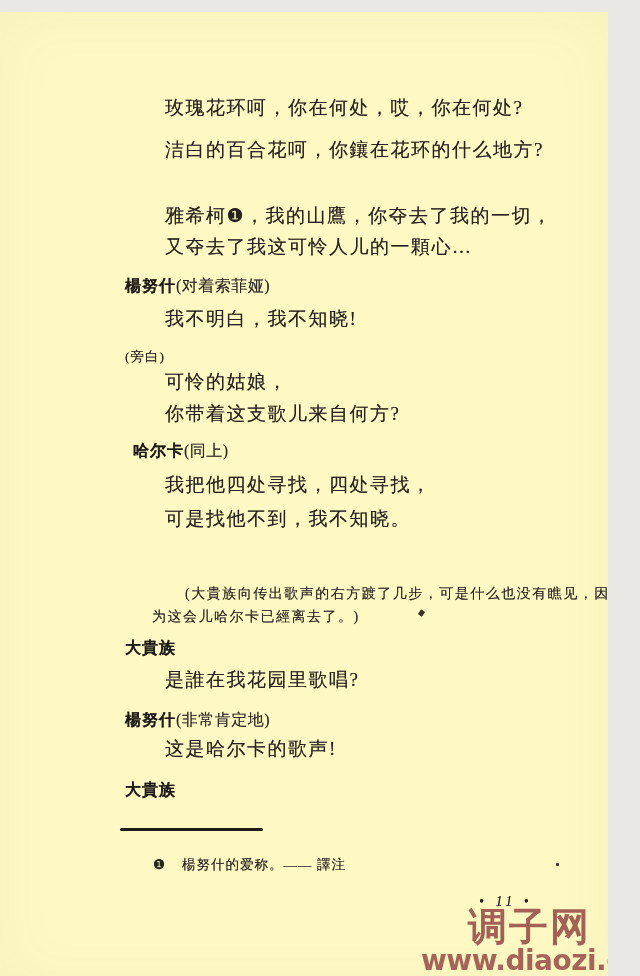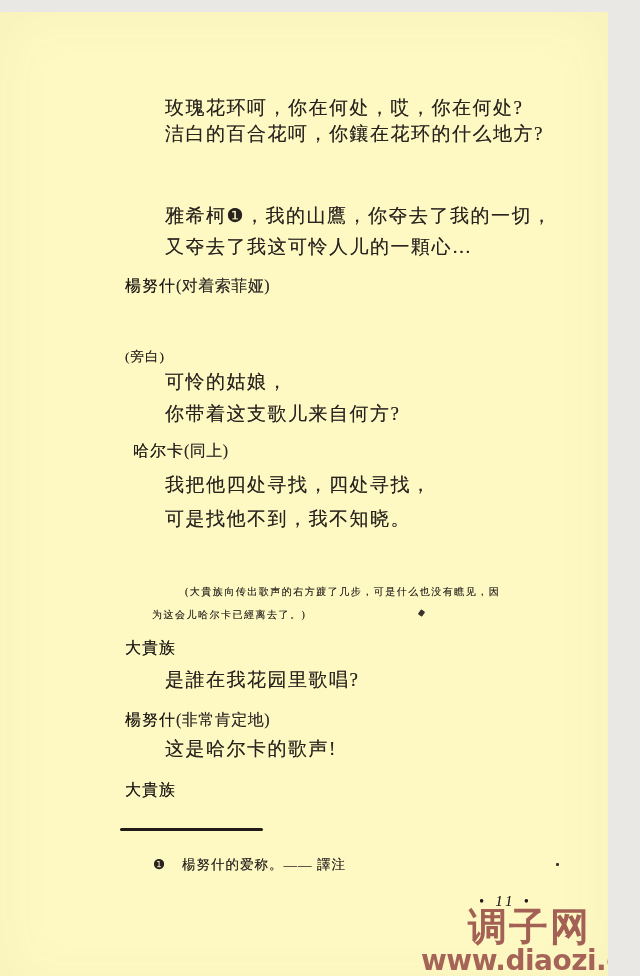--- a/index.html
+++ b/index.html
@@ -23,38 +23,38 @@
     font-size:19px;
     letter-spacing:1.5px;
   }
   .speaker-row{
     position:absolute;
     white-space:nowrap;
     line-height:1;
   }
   .speaker-name{
     font-family:"DejaVu Sans","Liberation Sans",sans-serif;
-    font-weight:normal;
+    font-weight:bold;
     font-size:16px;
     letter-spacing:1px;
     color:#1d1916;
     text-shadow:0 0 0.6px rgba(25,20,16,0.7);
   }
   .speaker-dir{
     font-size:16px;
     letter-spacing:0.5px;
     color:#2d2824;
     text-shadow:0 0 0.5px rgba(45,40,35,0.5);
   }
   .aside-dir{
     font-size:13.5px;
     letter-spacing:1px;
   }
   .stage{
-    font-size:10px;
+    font-size:14px;
     letter-spacing:1.5px;
     color:#2b2622;
     padding-left:35px;
   }
   .footnote-rule{
     position:absolute;
     left:120px;top:816px;
     width:143px;height:3px;
     background:#211c18;
     border-radius:2px;
@@ -102,28 +102,29 @@
     background:#3a332c;
     border-radius:1px;
   }
 </style>
 </head>
 <body>
 
 <div class="page">
 
   <div class="line verse" style="left:165px;top:86px">玫瑰花环呵，你在何处，哎，你在何处?</div>
-  <div class="line verse" style="left:165px;top:112px">洁白的百合花呵，你鑲在花环的什么地方?</div>
+  <div class="line verse" style="left:165px;top:128px">洁白的百合花呵，你鑲在花环的什么地方?</div>
 
   <div class="line verse" style="left:165px;top:194px">雅希柯❶，我的山鷹，你夺去了我的一切，</div>
   <div class="line verse" style="left:165px;top:225px">又夺去了我这可怜人儿的一顆心…</div>
 
   <div class="speaker-row" style="left:125px;top:266px">
     <span class="speaker-name">楊努什</span><span class="speaker-dir">(对着索菲娅)</span>
   </div>
+  <div class="line verse" style="left:165px;top:297px">我不明白，我不知晓!</div>
 
   <div class="line aside-dir" style="left:125px;top:338px">(旁白)</div>
   <div class="line verse" style="left:165px;top:360px">可怜的姑娘，</div>
   <div class="line verse" style="left:165px;top:392px">你带着这支歌儿来自何方?</div>
 
   <div class="speaker-row" style="left:133px;top:431px">
     <span class="speaker-name">哈尔卡</span><span class="speaker-dir">(同上)</span>
   </div>
   <div class="line verse" style="left:165px;top:463px">我把他四处寻找，四处寻找，</div>
   <div class="line verse" style="left:165px;top:497px">可是找他不到，我不知晓。</div>

